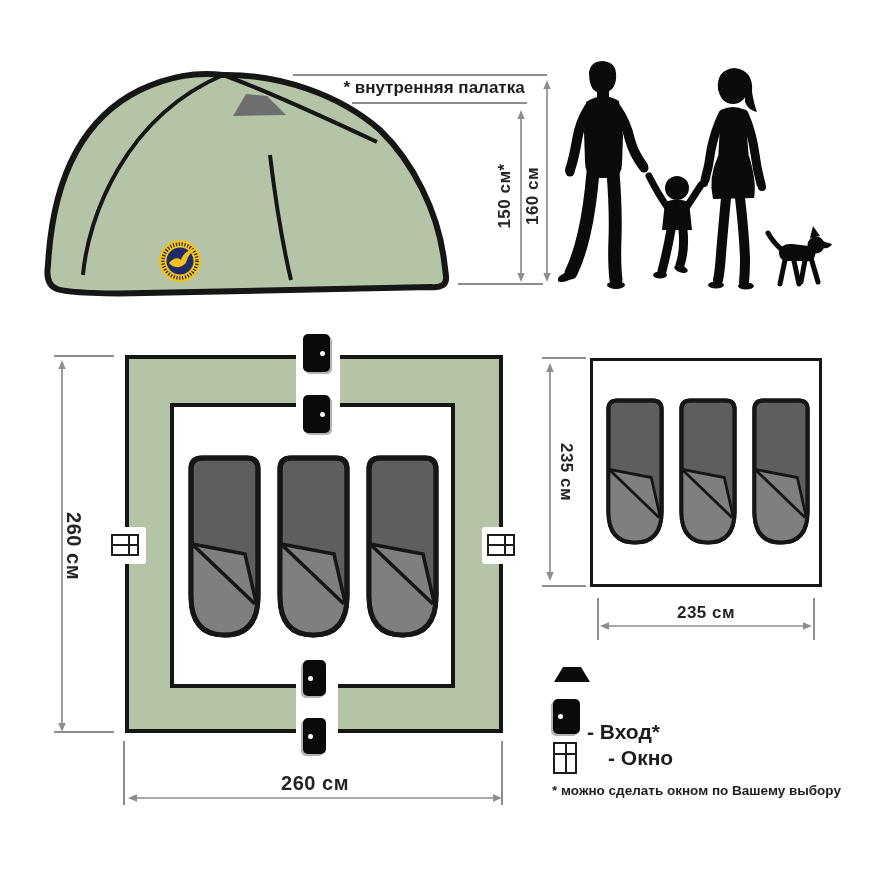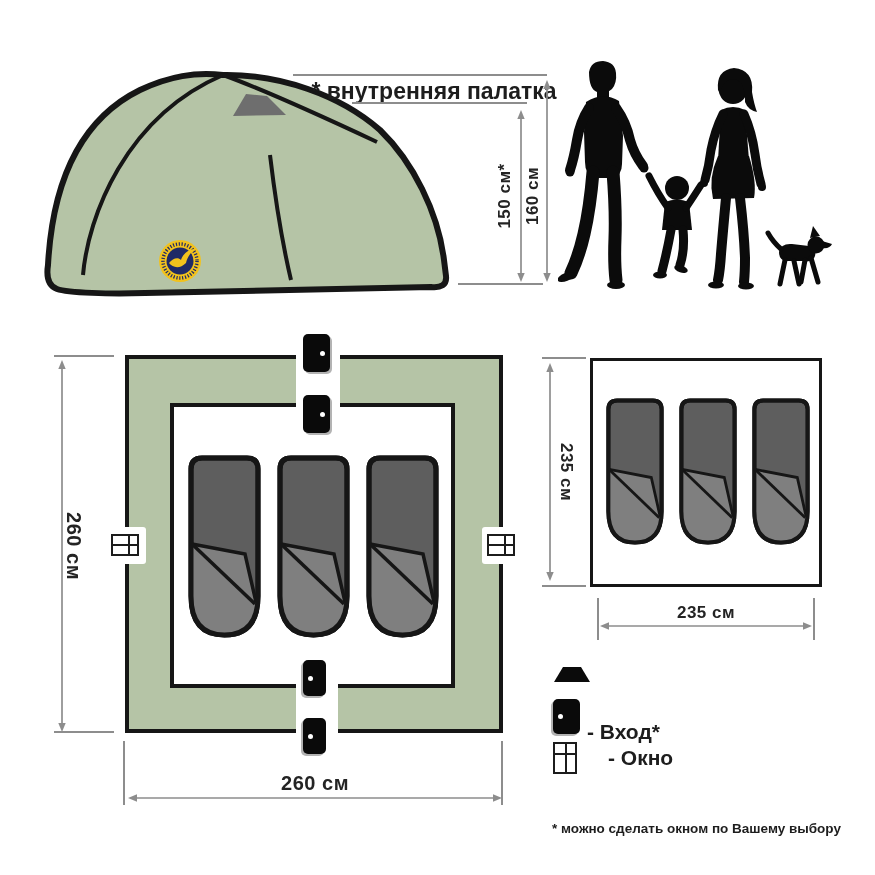--- a/index.html
+++ b/index.html
@@ -6,41 +6,41 @@
   .canvas{position:relative;width:875px;height:875px;background:#ffffff;overflow:hidden;
           font-family:"Liberation Sans","DejaVu Sans",sans-serif;color:#1f1f1f;}
   .abs{position:absolute;}
   .hline{position:absolute;height:2px;background:#8d8d8d;}
   .vline{position:absolute;width:2px;background:#8d8d8d;}
   .dim-label{position:absolute;font-size:20px;font-weight:700;letter-spacing:.5px;color:#242424;
              white-space:nowrap;transform:translate(-50%,-50%);}
   .dim-label.small{font-size:17px;}
   .rot-cw{transform:translate(-50%,-50%) rotate(90deg);}
   .rot-ccw{transform:translate(-50%,-50%) rotate(-90deg);}
-  .note-text{position:absolute;font-size:23px;font-weight:700;color:#1d1d1d;text-align:left;white-space:nowrap;
+  .note-text{position:absolute;font-size:17px;font-weight:700;color:#1d1d1d;text-align:left;white-space:nowrap;
              transform:translate(-50%,0);}
   
   .outer-square{position:absolute;left:125px;top:355px;width:378px;height:378px;
                 background:#b5c4a6;border:4px solid #161616;box-sizing:border-box;}
   .inner-square{position:absolute;left:170px;top:403px;width:285px;height:285px;
                 background:#ffffff;border:4px solid #161616;box-sizing:border-box;}
   .white-channel{position:absolute;background:#ffffff;}
   .door{position:absolute;background:#0a0a0a;border-radius:5px;}
   .door .knob{position:absolute;width:5px;height:5px;border-radius:50%;background:#fff;top:50%;margin-top:-2.5px;}
   .door.knob-right .knob{right:5px;}
   .door.knob-left .knob{left:5px;}
   .door.shadow-r{box-shadow:2px 2px 0 #b3b3b3;}
   .door.shadow-l{box-shadow:-2px 2px 0 #b3b3b3;}
   .win-patch{position:absolute;background:#ffffff;border-radius:3px;}
   .window-icon{position:absolute;background:#fff;border:2.5px solid #1c1c1c;box-sizing:border-box;}
   .window-icon .wh{position:absolute;left:0;right:0;height:2px;background:#1c1c1c;}
   .window-icon .wv{position:absolute;top:0;bottom:0;width:2px;background:#1c1c1c;}
   
   .legend-label{position:absolute;font-size:21px;font-weight:700;color:#1d1d1d;white-space:nowrap;}
-  .footnote{position:absolute;font-size:13.5px;font-weight:700;color:#1d1d1d;white-space:nowrap;margin-top:38px;}
+  .footnote{position:absolute;font-size:13.5px;font-weight:700;color:#1d1d1d;white-space:nowrap;}
   svg{display:block;}
 </style>
 </head>
 <body>
 
 <div class="canvas">
 
   <svg width="0" height="0" style="position:absolute" aria-hidden="true">
     <defs>
       <clipPath id="bagclip">

